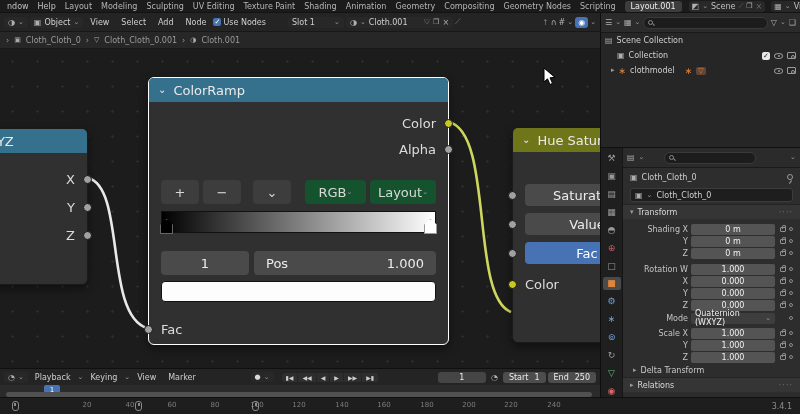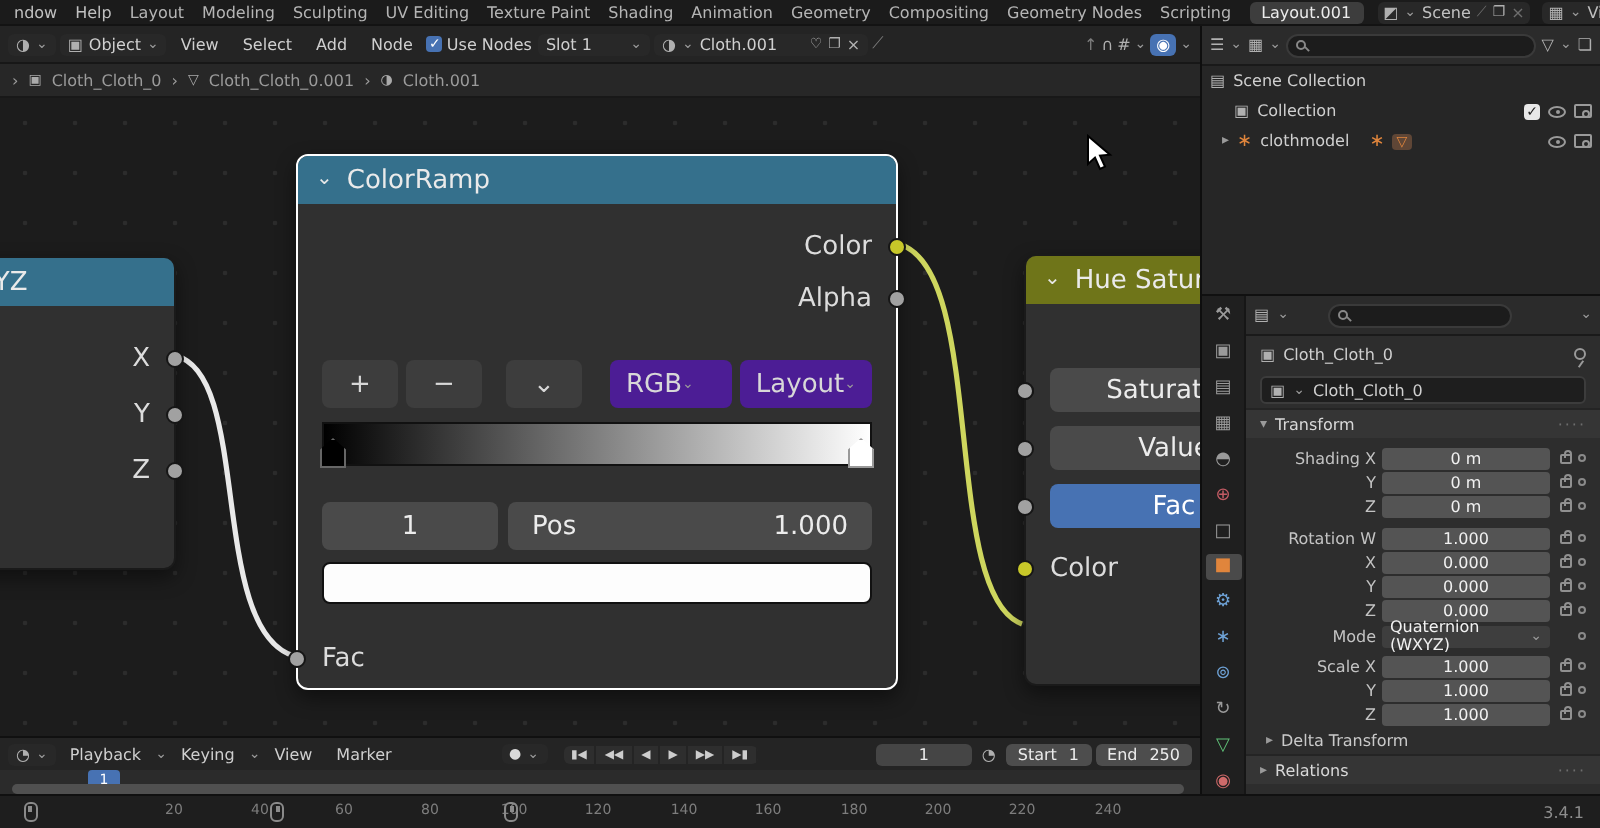--- a/index.html
+++ b/index.html
@@ -34,21 +34,21 @@
 .node.active{border:1.5px solid #fff}
 .node-header{height:24px;display:flex;align-items:center;gap:7px;padding:0 9px;border-radius:5px 5px 0 0;color:#eaeaea}
 .hdr-teal{background:#35708c}.hdr-olive{background:#6f7519}
 .sock{position:absolute;width:9px;height:9px;border-radius:50%;border:1px solid #161616}
 .sock.gray{background:#a1a1a1}.sock.yellow{background:#c7c729}
 .out-row{position:relative;height:26px;display:flex;align-items:center;justify-content:flex-end;padding-right:12px}
 .in-row{position:relative;display:flex;align-items:center;padding-left:12px}
 .cr-body{padding:0 12px}
 .btnrow{display:flex;gap:4px;height:24px;margin-top:18px}
 .nbtn{background:#3d3d3d;border-radius:4px;width:38px;display:flex;align-items:center;justify-content:center;color:#d8d8d8}
-.ndd{background:#4c1d95;border-radius:4px;flex:1;display:flex;align-items:center;justify-content:flex-start;padding:0 8px;color:#d8d8d8}
+.ndd{background:#14532d;border-radius:4px;flex:1;display:flex;align-items:center;justify-content:center;padding:0 8px;color:#d8d8d8}
 .gradient{position:relative;height:22px;margin-top:7px;background:linear-gradient(to right,#000,#fff);border:1px solid #111}
 .gr-h{position:absolute;bottom:-2px;width:13px;height:15px;clip-path:polygon(50% 0,100% 38%,100% 100%,0 100%,0 38%)}
 .fldrow{display:flex;gap:5px;height:24px;margin-top:18px}
 .nfld{background:#4a4a4a;border-radius:4px;display:flex;align-items:center;justify-content:center;color:#ececec}
 .swatch{height:21px;margin-top:6px;background:#fdfdfd;border-radius:4px;border:1px solid #111}
 .hs-field{height:22px;margin:0 12px 7px;background:#4a4a4a;border-radius:4px;display:flex;align-items:center;justify-content:center;color:#ececec}
 .hs-field.blue{background:#4772b3;color:#fff}
 .cursor{position:absolute;pointer-events:none}
 
 .timeline{height:29px;border-top:1px solid #101010;background:#242424;display:flex;flex-direction:column}
@@ -149,21 +149,21 @@
           <span class="icon-g">▣</span>
           <span>Object</span>
           <span class="chev">⌄</span>
         </div>
         <span class="menu-txt">View</span>
         <span class="menu-txt">Select</span>
         <span class="menu-txt">Add</span>
         <span class="menu-txt">Node</span>
         <span class="checkbox">✓</span>
         <span>Use Nodes</span>
-        <div class="hbtn" style="width:56px;margin-left:1px">
+        <div class="hbtn" style="width:56px;margin-left:20px">
           <span style="flex:1">Slot 1</span>
           <span class="chev">⌄</span>
         </div>
         <div class="hbtn">
           <span class="icon-g">◑</span>
           <span class="chev">⌄</span>
           <span style="min-width:52px">Cloth.001</span>
           <span class="icon-g" style="font-size:7px">♡</span>
           <span class="icon-g" style="font-size:7px">❐</span>
           <span class="icon-g">×</span>

